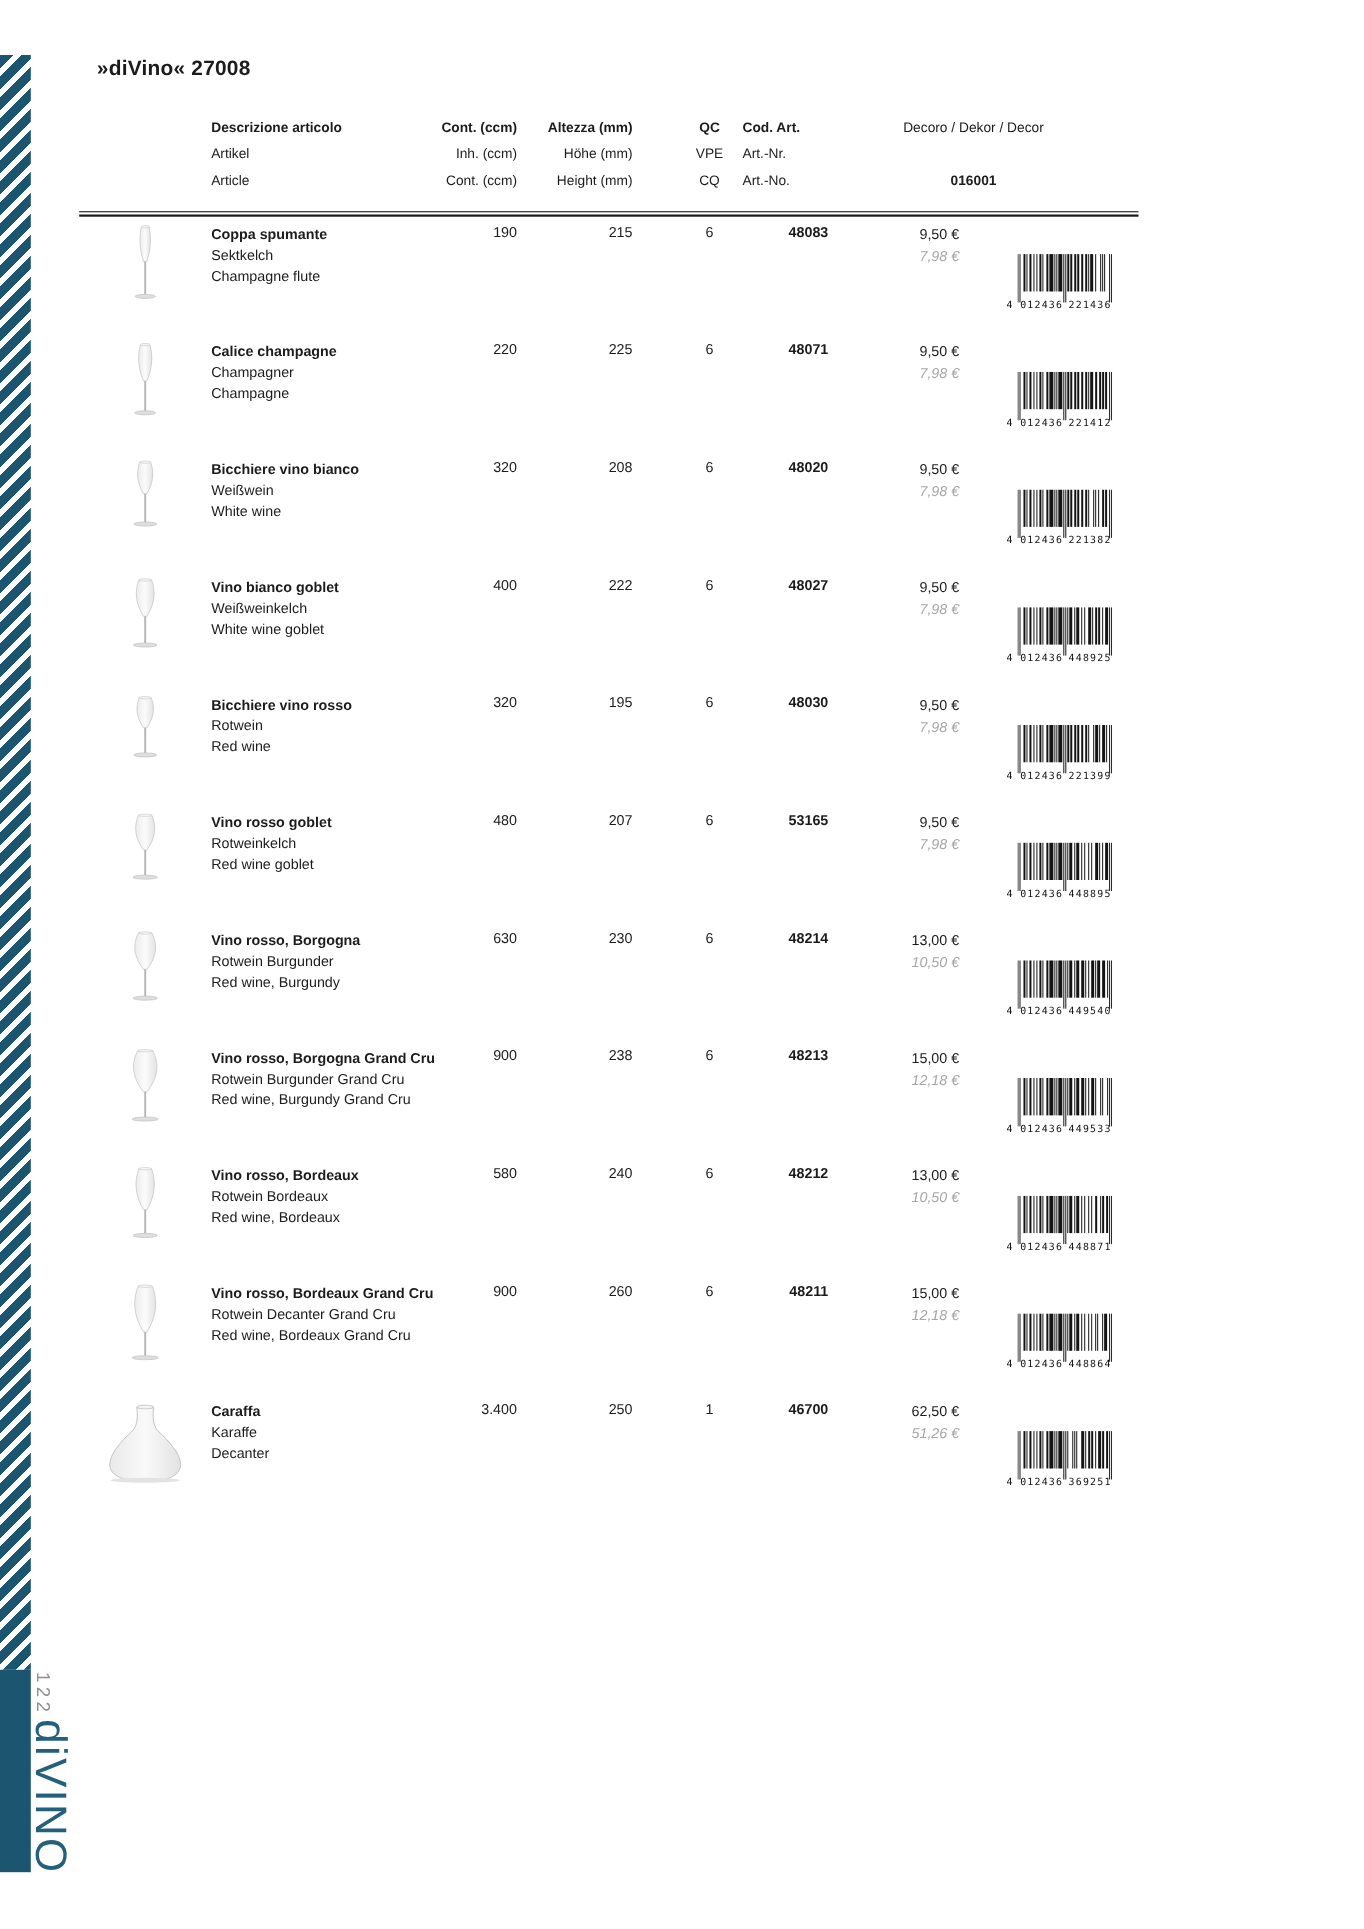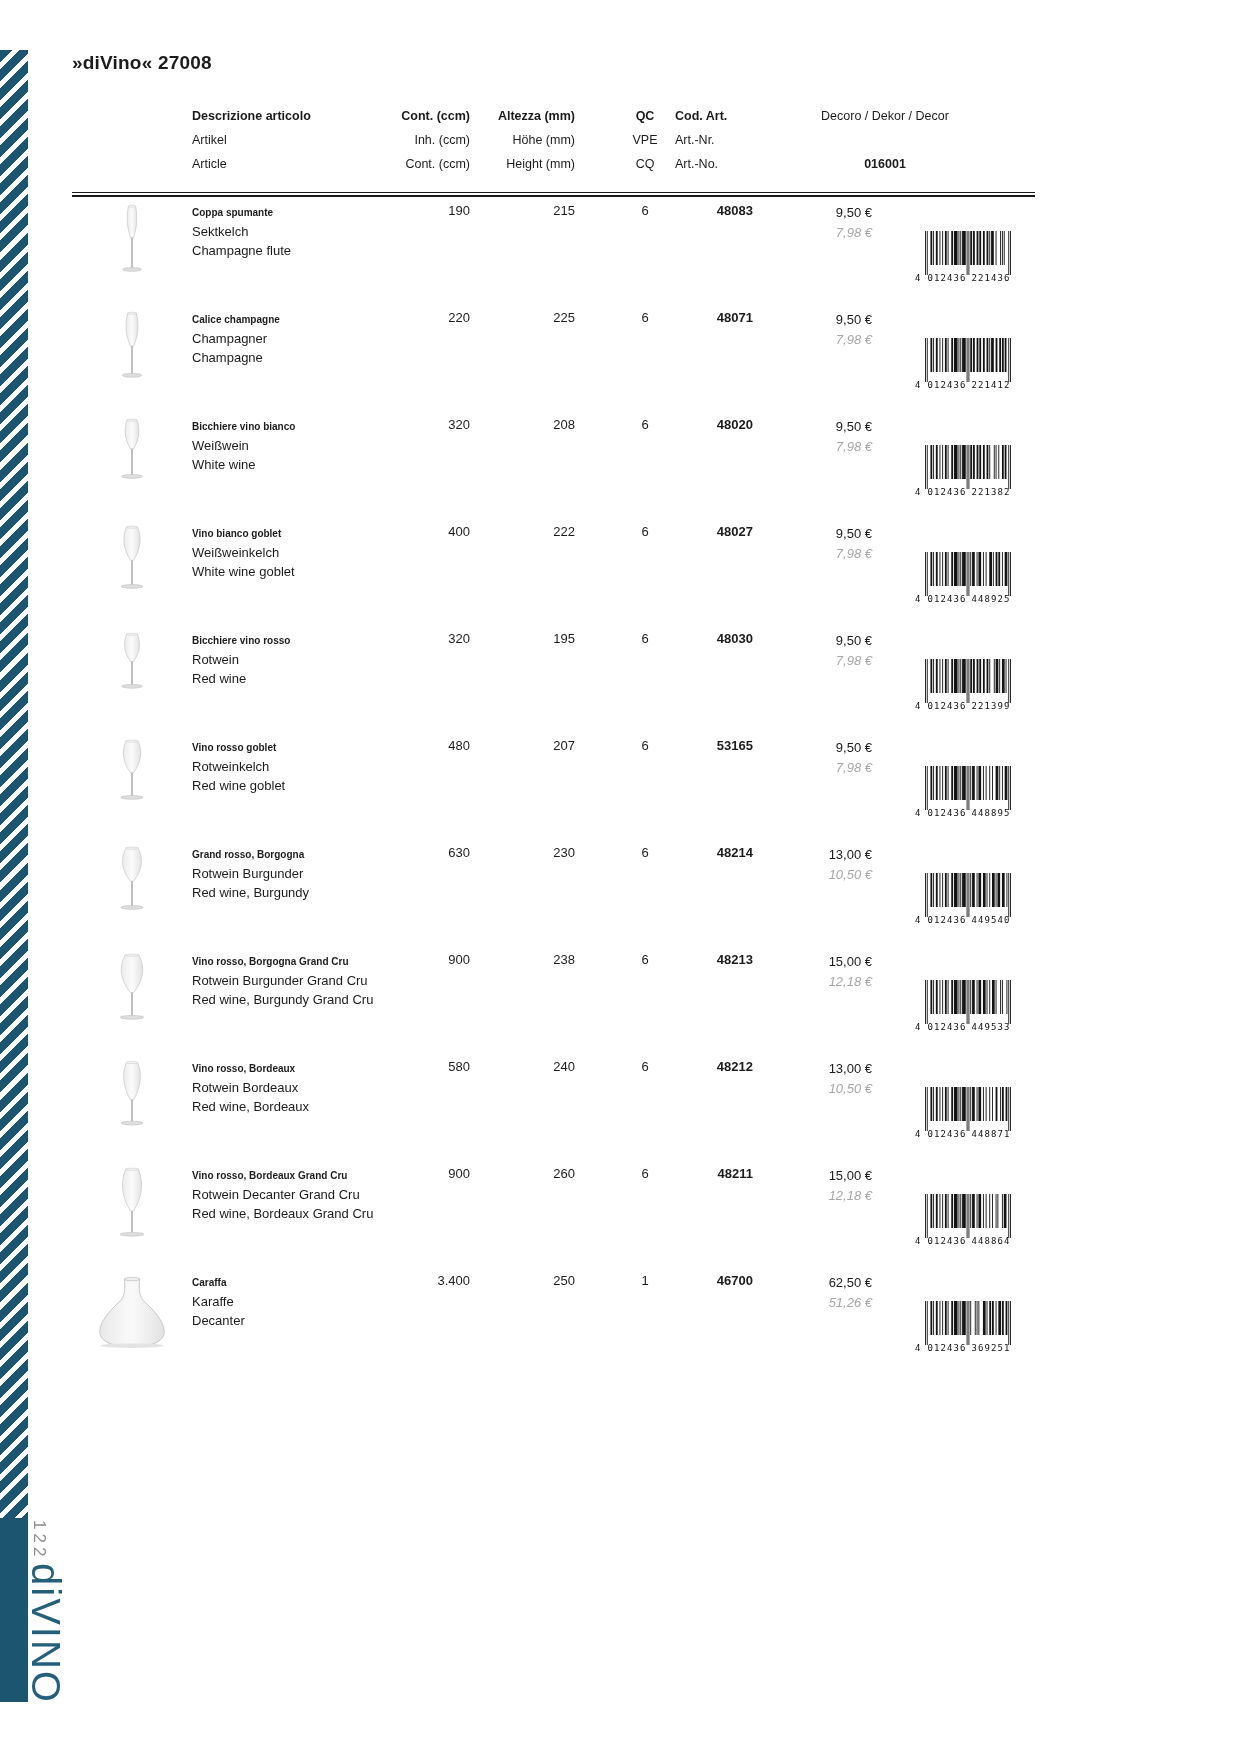--- a/index.html
+++ b/index.html
@@ -18,41 +18,41 @@
   .page-number {
     position:absolute; left:29px; top:1520px;
     writing-mode:vertical-rl; font-size:17px; letter-spacing:4px; color:#8e8e8e;
   }
   .brand-vertical {
     position:absolute; left:23px; top:1563px;
     writing-mode:vertical-rl; font-size:40px; color:#24607c; letter-spacing:2px;
   }
 
   .content { position:absolute; left:72px; top:52px; width:963px; }
-  .title { font-size:19px; font-weight:bold; letter-spacing:0.2px; }
+  .title { font-size:19px; font-weight:bold; letter-spacing:0.2px;margin-left:16px; }
 
   .grid { display:grid; grid-template-columns:120px 206px 72px 145px 60px 90px 110px 160px; }
 
   .thead { margin-top:30px; font-size:12.5px; }
   .thead .hline { line-height:24px; white-space:nowrap; }
   .thead .hline.b { font-weight:bold; }
   .h-cont,.h-alt { text-align:right; }
   .h-alt { padding-right:40px; }
   .h-qc { text-align:center; }
   .h-cod { padding-right:12px; }
   .h-decor { grid-column:7 / 9; text-align:center; padding-right:30px; }
 
   .rule { margin-top:16px; height:2px; border-top:1.5px solid #1a1a1a; border-bottom:2.5px solid #1a1a1a; }
 
   .rows { margin-top:4px; }
   .row { min-height:107px; }
   .cell { font-size:13px; }
   .cell-img { display:flex; justify-content:center; align-items:flex-start; padding-top:3px; }
   .cell-desc { line-height:19px; padding-top:2px; }
-  .name-it { font-weight:bold; font-size:10px; }
+  .name-it { font-weight:bold; font-size:13px; }
   .cell-num { text-align:right; padding-top:2px; }
   .cell-alt { padding-right:40px; }
   .cell-qc { text-align:center; padding-top:2px; }
   .cell-cod { text-align:right; padding-right:12px; font-weight:bold; padding-top:2px; }
   .cell-price { text-align:right; padding-right:3px; line-height:20px; padding-top:2px; }
   .price2 { color:#a6a6a6; font-style:italic; }
 
   .cell-barcode { padding-left:40px; padding-top:30px; }
   .barcode-box { position:relative; width:98px; height:50px; }
   .barcode-box svg.bars { position:absolute; left:10px; top:0; }
@@ -576,21 +576,21 @@
       <path d="M 23.5 3
                C 16.5 16.799999999999997 16.5 31.52 29.8 49
                L 34.2 49
                C 47.5 31.52 47.5 16.799999999999997 40.5 3 Z" fill="url(#gg6)" stroke="#c2c2c2" stroke-width="0.9"></path>
       <ellipse cx="32" cy="3" rx="8.5" ry="1.5" fill="#f4f4f4" stroke="#c6c6c6" stroke-width="0.7"></ellipse>
       <line x1="32" y1="49" x2="32" y2="83" stroke="#b5b5b5" stroke-width="2.4"></line>
       <ellipse cx="32" cy="85.4" rx="15.5" ry="2.6" fill="#dedede" stroke="#bdbdbd" stroke-width="0.8"></ellipse>
     </svg>
         </div>
     <div class="cell cell-desc">
-      <div class="name-it">Grand rosso, Borgogna</div>
+      <div class="name-it">Vino rosso, Borgogna</div>
       <div class="name-de">Rotwein Burgunder</div>
       <div class="name-en">Red wine, Burgundy</div>
     </div>
     <div class="cell cell-num cell-cont">630</div>
     <div class="cell cell-num cell-alt">230</div>
     <div class="cell cell-qc">6</div>
     <div class="cell cell-cod">48214</div>
     <div class="cell cell-price">
       <div class="price1">13,00 €</div>
       <div class="price2">10,50 €</div>

